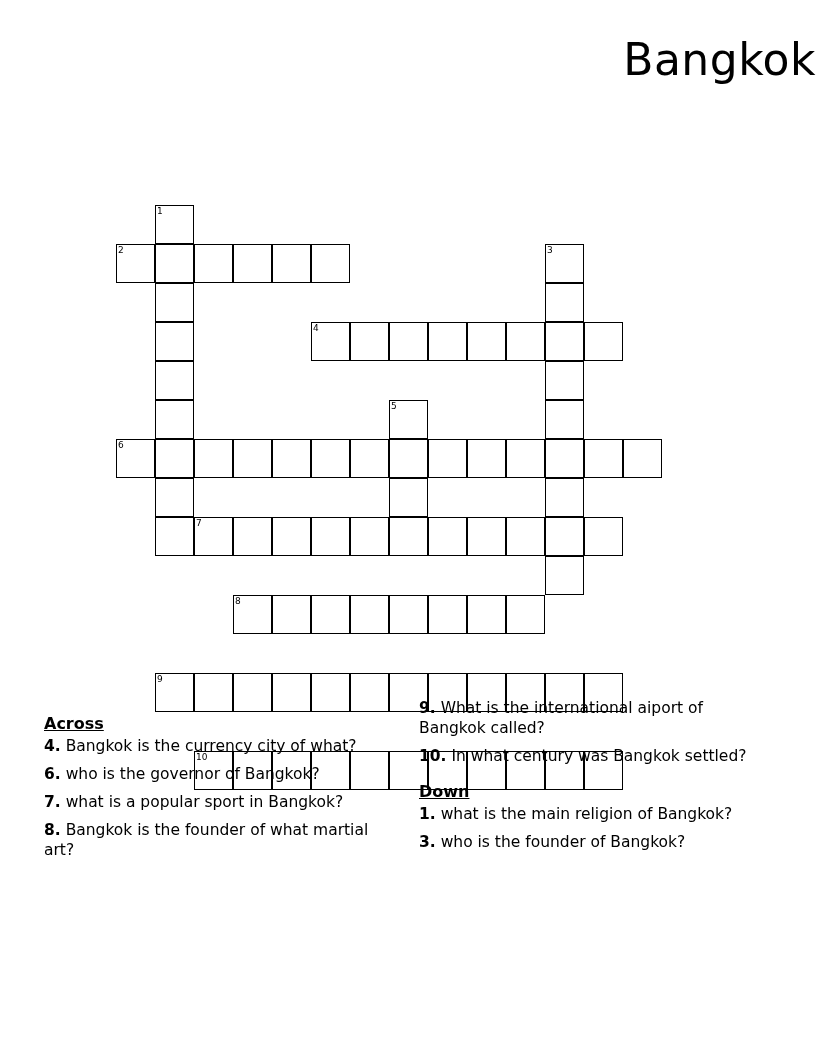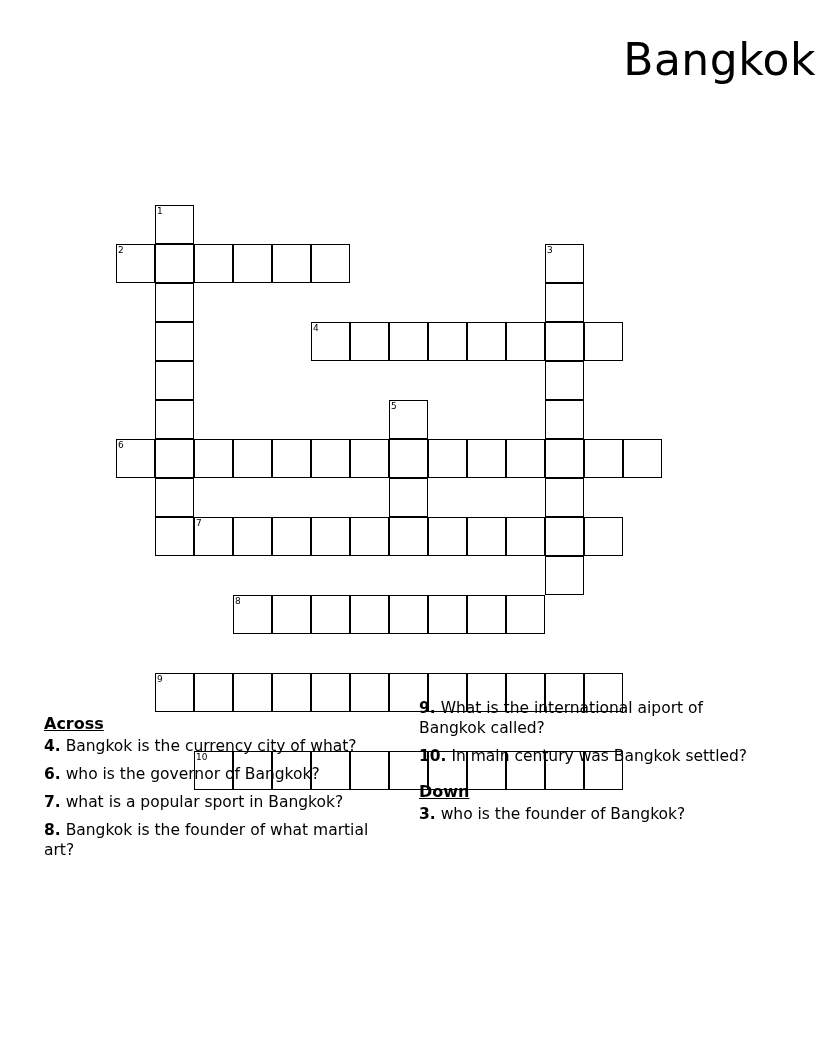--- a/index.html
+++ b/index.html
@@ -186,16 +186,17 @@
     <div class="cell" style="left: 584px; top: 652px; width: 39px; height: 39px;"></div>
   </div>
 
 <div id="clues">
   <div class="clue-head">Across</div>
   <div class="clue"><b>4.</b> <span>Bangkok is the currency city of what?</span></div>
   <div class="clue"><b>6.</b> <span>who is the governor of Bangkok?</span></div>
   <div class="clue"><b>7.</b> <span>what is a popular sport in Bangkok?</span></div>
   <div class="clue"><b>8.</b> <span>Bangkok is the founder of what martial art?</span></div>
   <div class="clue col-break"><b>9.</b> <span>What is the international aiport of Bangkok called?</span></div>
-  <div class="clue"><b>10.</b> <span>In main century was Bangkok settled?</span></div>
+  <div class="clue"><b>10.</b> <span>In what century was Bangkok settled?</span></div>
   <div class="clue-head">Down</div>
+  <div class="clue"><b>1.</b> <span>what is the main religion of Bangkok?</span></div>
   <div class="clue"><b>3.</b> <span>who is the founder of Bangkok?</span></div>
 </div>
 
 </body></html>

